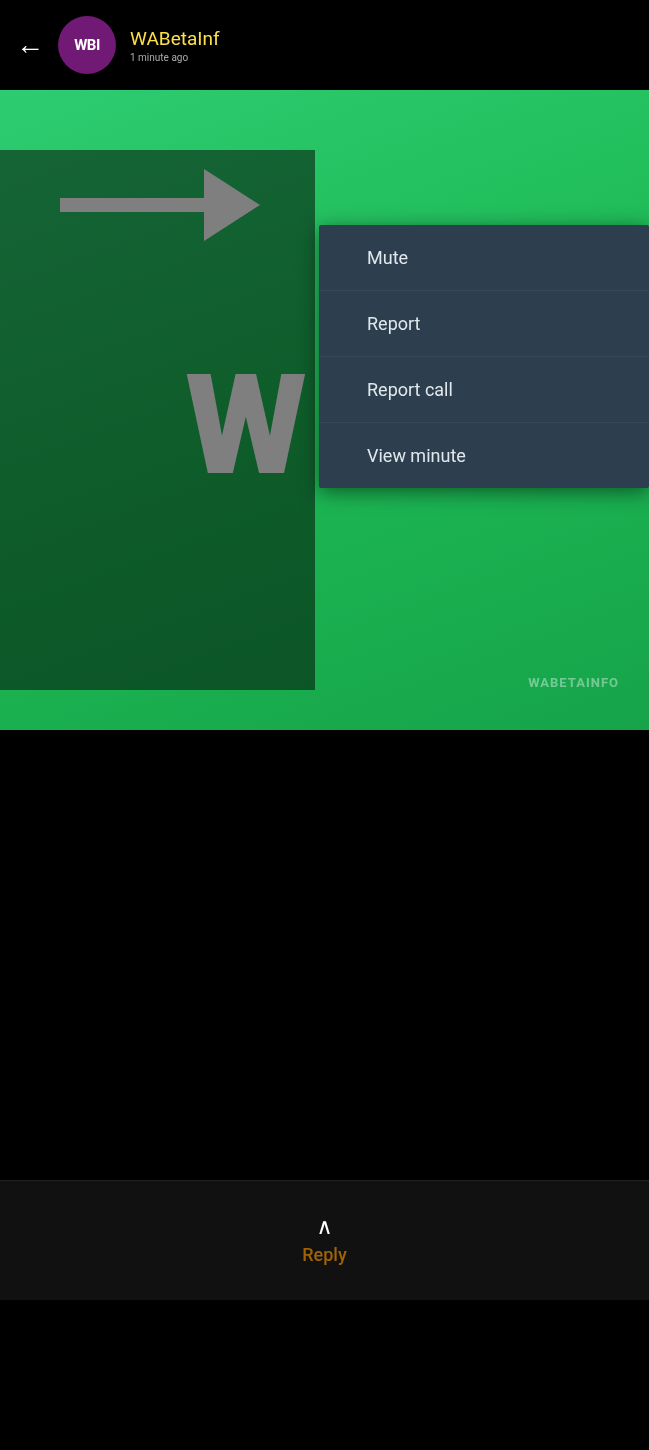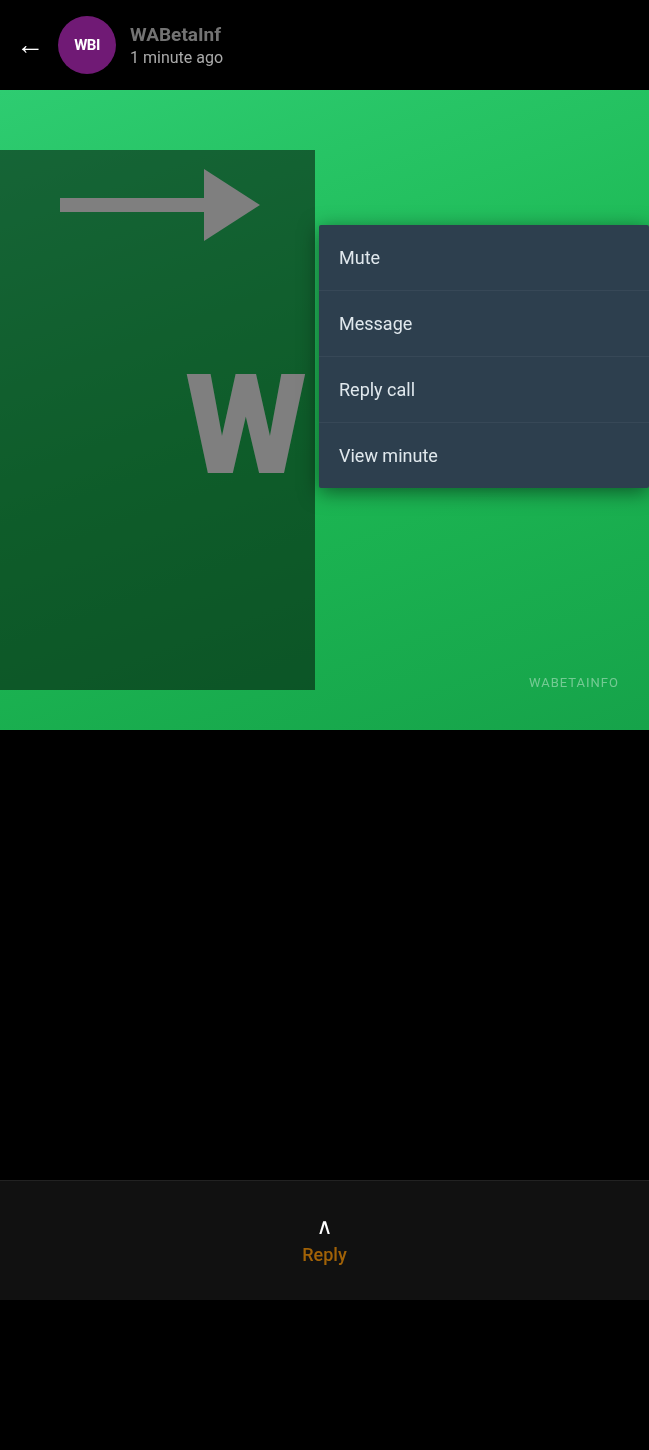--- a/index.html
+++ b/index.html
@@ -55,28 +55,28 @@
       letter-spacing: -0.5px;
     }
 
     .contact-info {
       display: flex;
       flex-direction: column;
       gap: 2px;
     }
 
     .contact-name {
-      color: #737373;
+      color: #fde047;
       font-size: 19px;
-      font-weight: 700;
+      font-weight: 400;
     }
 
     .contact-time {
       color: #aaa;
-      font-size: 16px;
+      font-size: 10px;
     }
 
     
     .image-area {
       width: 649px;
       height: 640px;
       background: linear-gradient(160deg, #2ecc71 0%, #1db954 50%, #16a34a 100%);
       position: relative;
       display: flex;
       flex-direction: column;
@@ -125,21 +125,21 @@
       line-height: 1;
       letter-spacing: -4px;
     }
 
     .watermark {
       position: absolute;
       bottom: 40px;
       right: 30px;
       color: rgba(255,255,255,0.4);
       font-size: 13px;
-      font-weight: 400;
+      font-weight: 700;
       letter-spacing: 1px;
     }
 
     
     .black-area {
       width: 100%;
       height: 570px;
       background: #000;
       position: relative;
     }
@@ -178,21 +178,21 @@
       top: 75px;
       right: 0;
       width: 330px;
       background: #2d3f4e;
       border-radius: 2px;
       z-index: 100;
       box-shadow: 0 4px 20px rgba(0,0,0,0.5);
     }
 
     .menu-item {
-      padding: 22px 20px;
+      padding: 22px 48px;
       color: #e0e8ed;
       font-size: 18px;
       font-weight: 400;
       cursor: pointer;
       border-bottom: 1px solid rgba(255,255,255,0.05);
     }
 
     .menu-item:last-child {
       border-bottom: none;
     }
@@ -220,22 +220,22 @@
   <div class="contact-info">
     <span class="contact-name">WABetaInf</span>
     <span class="contact-time">1 minute ago</span>
   </div>
 </div>
 
 <div style="position:absolute; top:150px; left:0; width:649px; height:540px; z-index:98;">
   <div class="overlay-dim"></div>
   <div class="context-menu">
     <div class="menu-item">Mute</div>
-    <div class="menu-item">Message</div>
-    <div class="menu-item">Reply call</div>
+    <div class="menu-item">Report</div>
+    <div class="menu-item">Report call</div>
     <div class="menu-item">View minute</div>
   </div>
 </div>
 
 <div class="image-area">
 
   <div class="arrow-container">
     <div class="arrow-shape">
       <div class="arrow-body"></div>
       <div class="arrow-head"></div>

